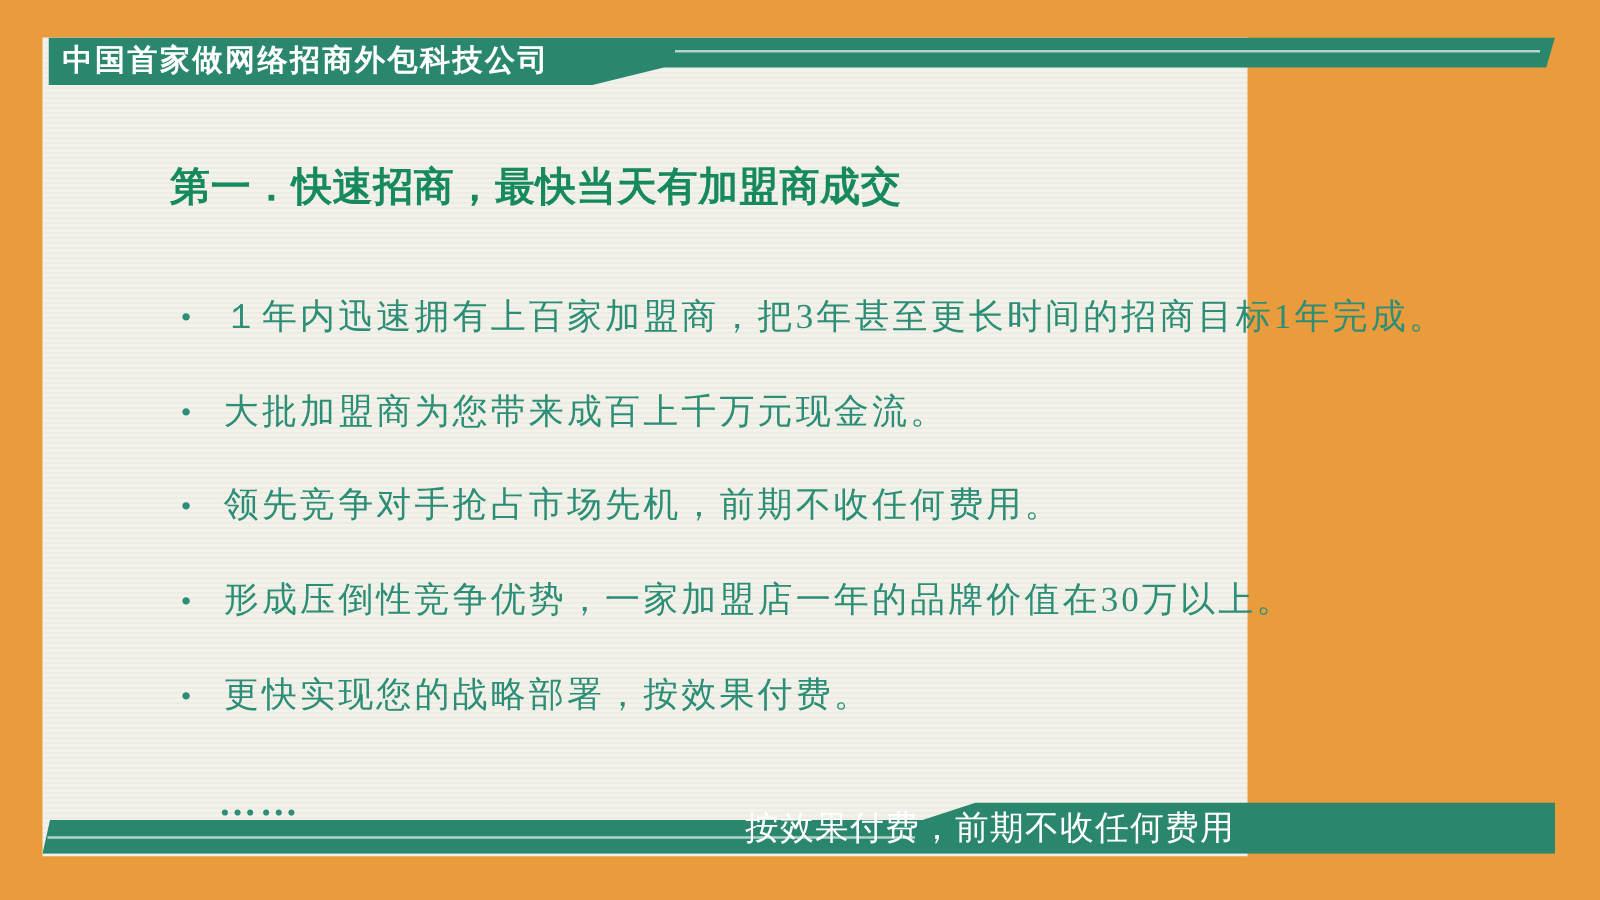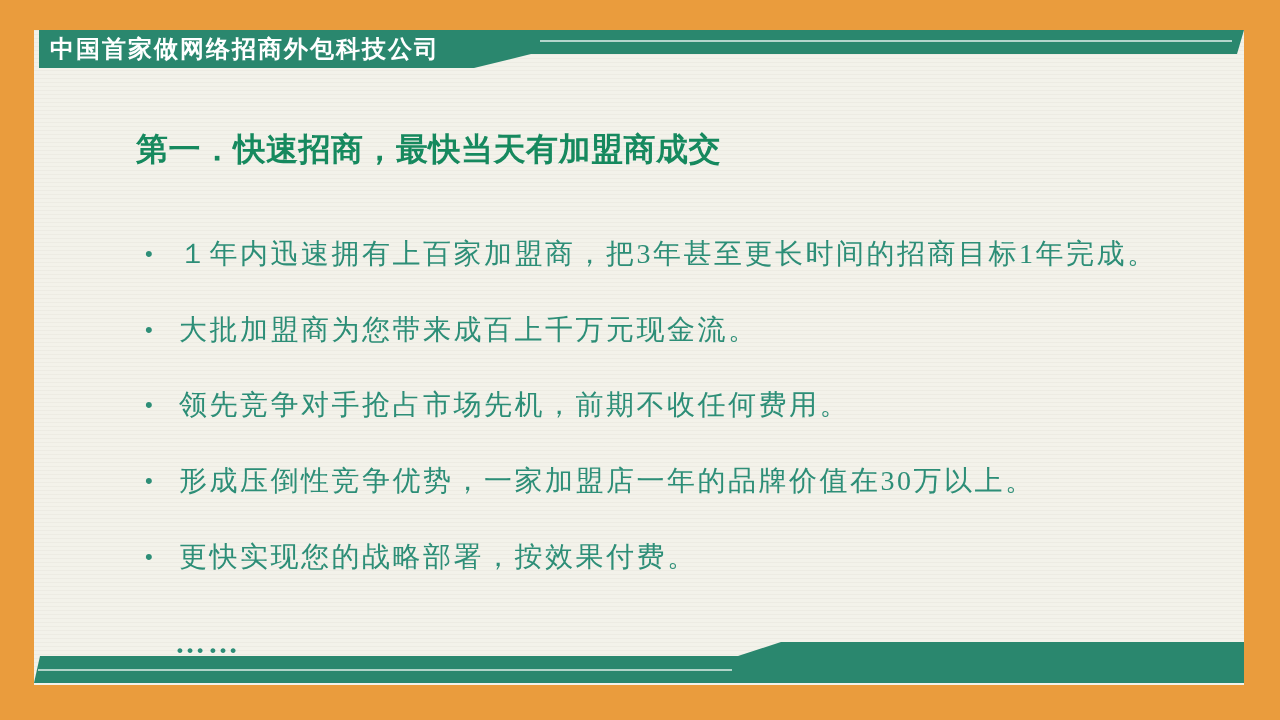--- a/index.html
+++ b/index.html
@@ -5,21 +5,21 @@
   * { margin: 0; padding: 0; box-sizing: border-box; }
   html, body { width: 1280px; height: 720px; overflow: hidden; }
   body {
     background: var(--background-orange, #EA9C3D);
     font-family: "Liberation Sans", sans-serif;
     position: relative;
   }
   .panel {
     position: absolute;
     left: 34px; top: 30px;
-    width: 1210px; height: 655px;
+    width: 964px; height: 655px;
     background:
       repeating-linear-gradient(180deg,
         rgba(125,118,96,0.05) 0px, rgba(125,118,96,0.05) 1px,
         transparent 1px, transparent 4px),
       var(--panel-cream, #F3F2EA);
   }
   .ribbon-svg { position: absolute; left: 0; display: block; }
   .ribbon-svg.top { top: 0; }
   .ribbon-svg.bottom { bottom: 2px; }
   .header-text {
@@ -115,14 +115,15 @@
     <span class="marker">•</span>
     <span>更快实现您的战略部署，按效果付费。</span>
   </div>
 
   <div class="ellipsis-row">……</div>
 
   <svg class="ribbon-svg bottom" width="1210" height="41" viewBox="0 0 1210 41">
     <polygon points="6,14 704,14 747,0 1210,0 1210,41 0,41" fill="var(--ribbon-green)"></polygon>
     <line x1="4" y1="28" x2="698" y2="28" stroke="rgba(235,245,240,0.7)" stroke-width="2"></line>
   </svg>
+  <div class="footer-text">按效果付费，前期不收任何费用</div>
 
 </div>
 
 </body></html>

